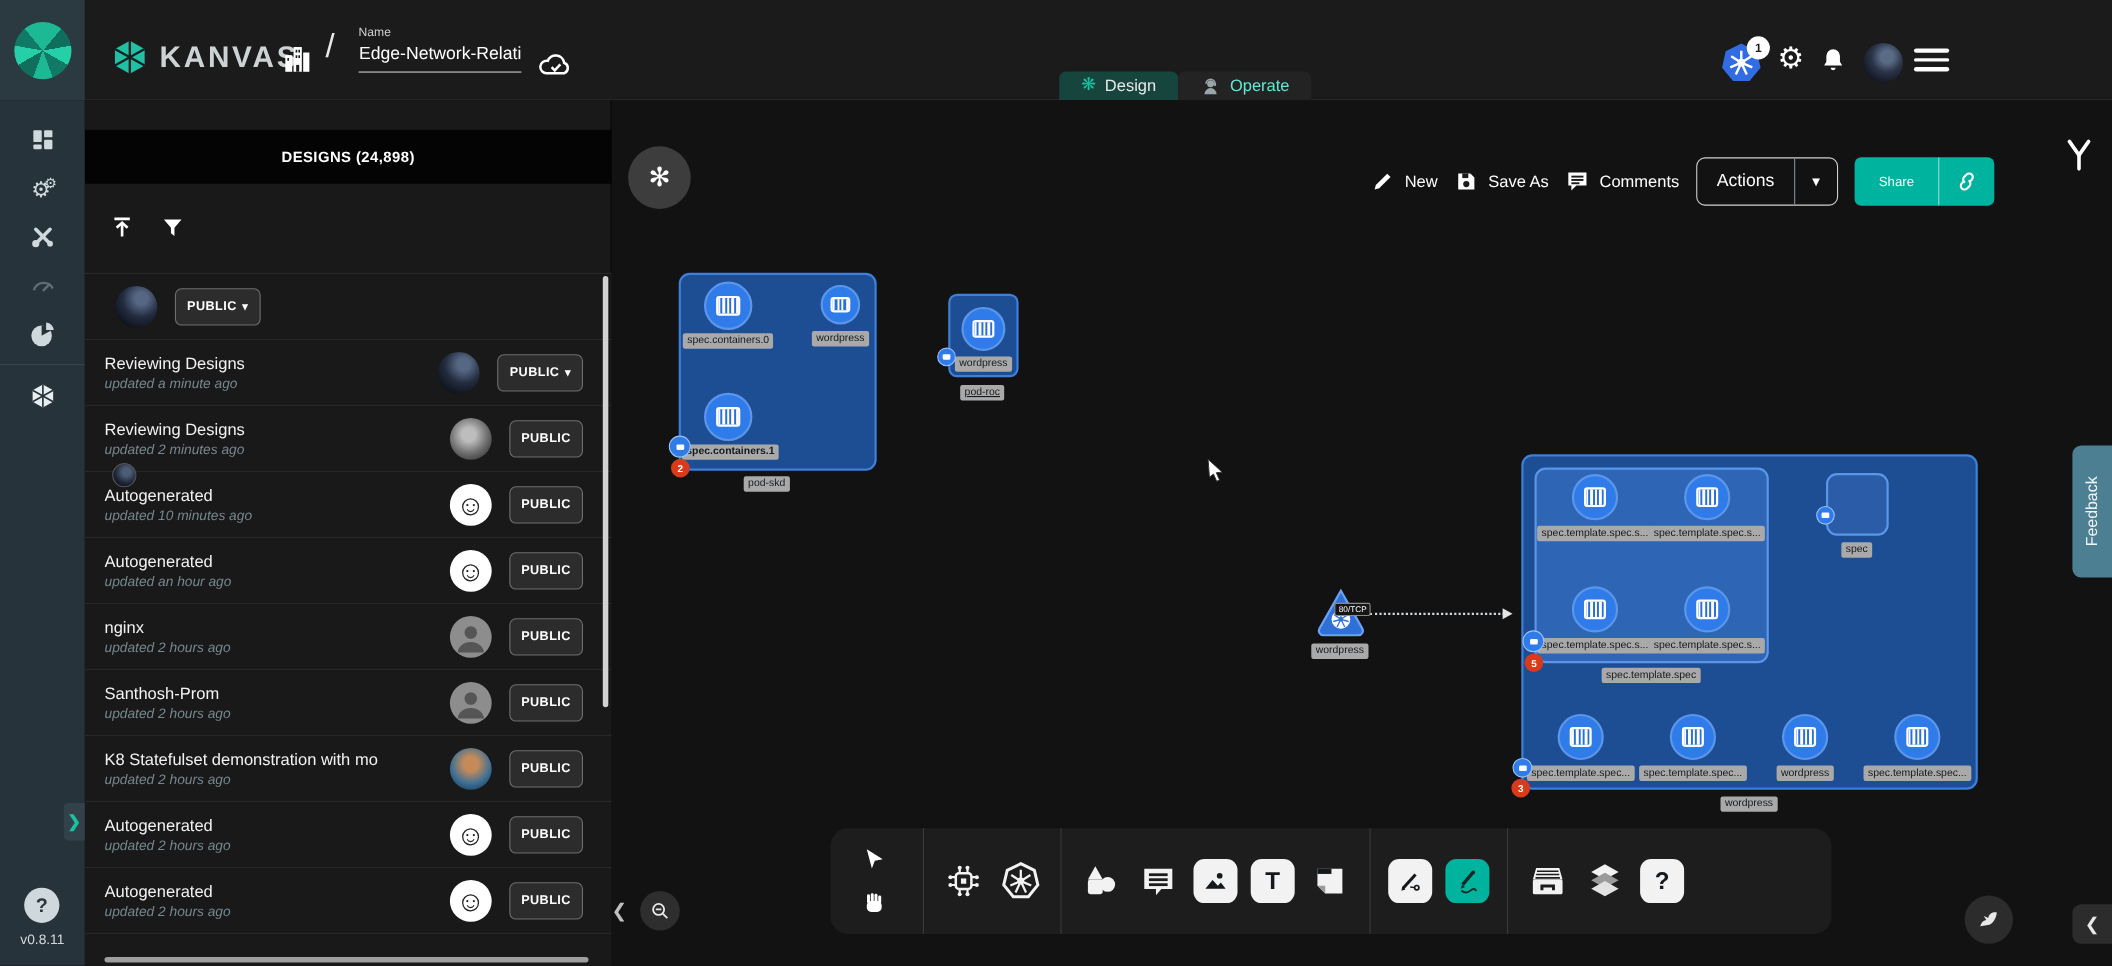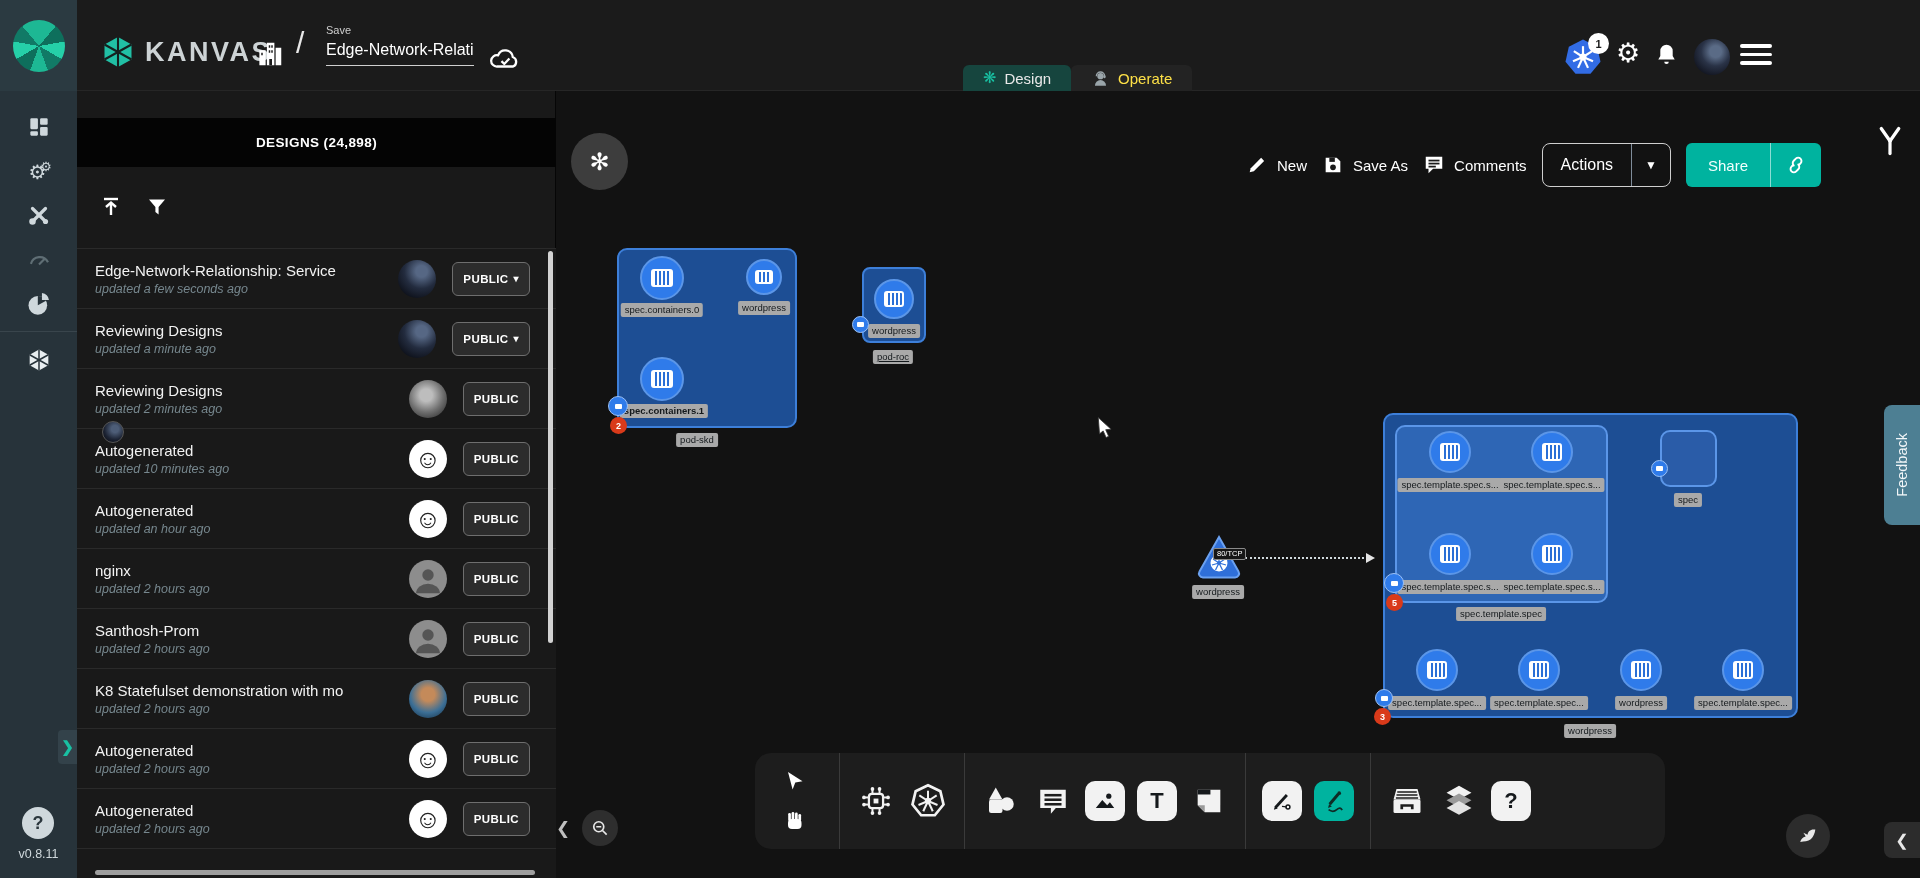--- a/index.html
+++ b/index.html
@@ -17,21 +17,21 @@
   .hdr-slash { position:absolute; left:296px; top:26px; font-size:30px; color:#e8e8e8; font-weight:300; }
   .building-ic { position:absolute; left:255px; top:39px; }
   .name-wrap { position:absolute; left:326px; top:24px; }
   .name-label { font-size:11px; color:#cfcfcf; }
   .name-input { display:block; margin-top:3px; width:148px; background:transparent; border:none; border-bottom:1px solid #cfcfcf; color:#fff; font-size:16px; padding:2px 0 6px 0; font-family:"Liberation Sans",sans-serif; outline:none; }
   .cloud-ic { position:absolute; left:488px; top:43px; }
 
   .tabs { position:absolute; left:963px; top:65px; height:26px; display:flex; }
   .tab { display:flex; align-items:center; gap:8px; padding:0 20px; height:26px; border-radius:6px 6px 0 0; font-size:15px; color:#e9e9e9; cursor:pointer; }
   .tab.active { background:#16453e; }
-  .tab.inactive { background:#232323; color:#fde047; }
+  .tab.inactive { background:#232323; color:#5eead4; }
   .tab-design-ic { color:#19c0a2; font-size:16px; line-height:1; }
   .k8s-ctx { position:absolute; left:1563px; top:37px; width:40px; height:40px; }
   .k8s-badge { position:absolute; left:1588px; top:33px; width:21px; height:21px; background:#fff; color:#1b1b1b; border-radius:50%; font-size:11px; font-weight:700; display:flex; align-items:center; justify-content:center; }
   .gear-ic { position:absolute; left:1616px; top:40px; font-size:27px; color:#fff; line-height:1; }
   .bell-ic { position:absolute; left:1653px; top:42px; }
   .hdr-avatar { position:absolute; left:1694px; top:39px; width:36px; height:36px; border-radius:50%;
     background: radial-gradient(circle at 60% 35%, #5a6b86 0 18%, #2a3347 45%, #11141f 80%); }
   .hamburger { position:absolute; left:1740px; top:44px; width:32px; }
   .hamburger div { height:3.5px; background:#fff; border-radius:2px; margin-bottom:5px; }
 
@@ -76,21 +76,21 @@
   .canvas { position:absolute; left:556px; top:91px; width:1364px; height:787px; background:#121212; overflow:hidden; }
   .flower-btn { position:absolute; left:15px; top:42px; width:57px; height:57px; border-radius:50%; background:#3d3d3d; color:#fff; font-size:24px; display:flex; align-items:center; justify-content:center; cursor:pointer; }
 
   .actionbar { position:absolute; left:690px; top:52px; height:44px; display:flex; align-items:center; gap:15px; }
   .act { display:flex; align-items:center; gap:9px; color:#fff; font-size:15px; cursor:pointer; }
   .actions-btn { display:flex; align-items:center; height:44px; border:1px solid #cfcfcf; border-radius:8px; overflow:hidden; cursor:pointer; }
   .actions-btn .lbl { padding:0 18px; color:#fff; font-size:16px; }
   .actions-btn .sep { width:1px; height:44px; background:#7f8c9a; }
   .actions-btn .caret { padding:0 13px; color:#fff; font-size:12px; }
   .share-btn { display:flex; align-items:center; height:44px; background:#00B39F; border-radius:6px; overflow:hidden; cursor:pointer; }
-  .share-btn .lbl { padding:0 22px; color:#f2fffd; font-size:15px; font-weight:500; }
+  .share-btn .lbl { padding:0 22px; color:#f2fffd; font-size:12px; font-weight:500; }
   .share-btn .sep { width:1px; height:44px; background:rgba(255,255,255,.55); }
   .share-btn .linkpart { padding:0 14px; display:flex; align-items:center; }
 
   
   .knode { position:absolute; border:2px solid #3d7fd9; border-radius:10px; background:#1d4e94; }
   .knode-inner { position:absolute; border:2px solid #5b96e8; border-radius:10px; background:#2e66b5; }
   .kcircle { position:absolute; border-radius:50%; background:#2f7bea; border:2px solid #5b96e8; display:flex; align-items:center; justify-content:center; }
   .cargo { width:55%; height:46%; background:repeating-linear-gradient(90deg,#fff 0 2px,#2a6fd6 2px 4px); border:2px solid #fff; border-radius:3px; }
   .nchip { position:absolute; transform:translateX(-50%); background:#a9a9a9; color:#14191c; font-size:9.5px; line-height:14px; padding:0 4px; border-radius:2px; white-space:nowrap; font-weight:500; z-index:5; }
   .badge { position:absolute; border-radius:50%; display:flex; align-items:center; justify-content:center; z-index:6; }
@@ -149,21 +149,21 @@
           <rect x="11" y="5" width="1.2" height="2"></rect>
           <rect x="13" y="5" width="1.2" height="2"></rect>
           <rect x="11" y="9" width="1.2" height="2"></rect>
           <rect x="13" y="9" width="1.2" height="2"></rect>
           <rect x="5" y="11" width="1.2" height="2"></rect>
           <rect x="11.4" y="16" width="2.2" height="5"></rect>
         </g>
     </svg>
     <span class="hdr-slash">/</span>
     <div class="name-wrap">
-      <div class="name-label">Save</div>
+      <div class="name-label">Name</div>
       <input class="name-input" type="text" value="Edge-Network-Relatio" style="">
     </div>
     <svg class="cloud-ic" width="34" height="30" viewBox="0 0 24 20">
       <path d="M6.5 16 a4 4 0 1 1 .6-7.9 A5.4 5.4 0 0 1 17.5 9.3 a3.6 3.6 0 0 1 .2 6.7 z" fill="none" stroke="#fff" stroke-width="1.6"></path>
       <path d="M9.5 12.2 l2 2 3.6-3.8" fill="none" stroke="#fff" stroke-width="1.6"></path>
     </svg>
 
     <div class="tabs">
       <div class="tab active">
         <span class="tab-design-ic">❋</span>
@@ -273,24 +273,20 @@
         <line x1="12" y1="20" x2="12" y2="8" stroke="#fff" stroke-width="2.4"></line>
         <polyline points="7,12 12,7.5 17,12" fill="none" stroke="#fff" stroke-width="2.4"></polyline>
       </svg>
       <svg class="sr-ic" width="24" height="24" viewBox="0 0 24 24">
         <path d="M4 4.5 h16 l-6.4 7.5 v7.5 l-3.2-2.4 v-5.1 z" fill="#fff"></path>
       </svg>
     </div>
 
     <div class="list">
       <div class="row">
-        <div class="row-text">
-            <div class="row-title">Edge-Network-Relationship: Service</div>
-            <div class="row-sub">updated a few seconds ago</div>
-          </div>
         <div class="row-avatar av-photo-dark"></div>
         <div class="vis-chip">
             <span>PUBLIC</span>
             <span class="vis-caret">▾</span>
           </div>
       </div>
       <div class="row">
         <div class="row-text">
             <div class="row-title">Reviewing Designs</div>
             <div class="row-sub">updated a minute ago</div>

